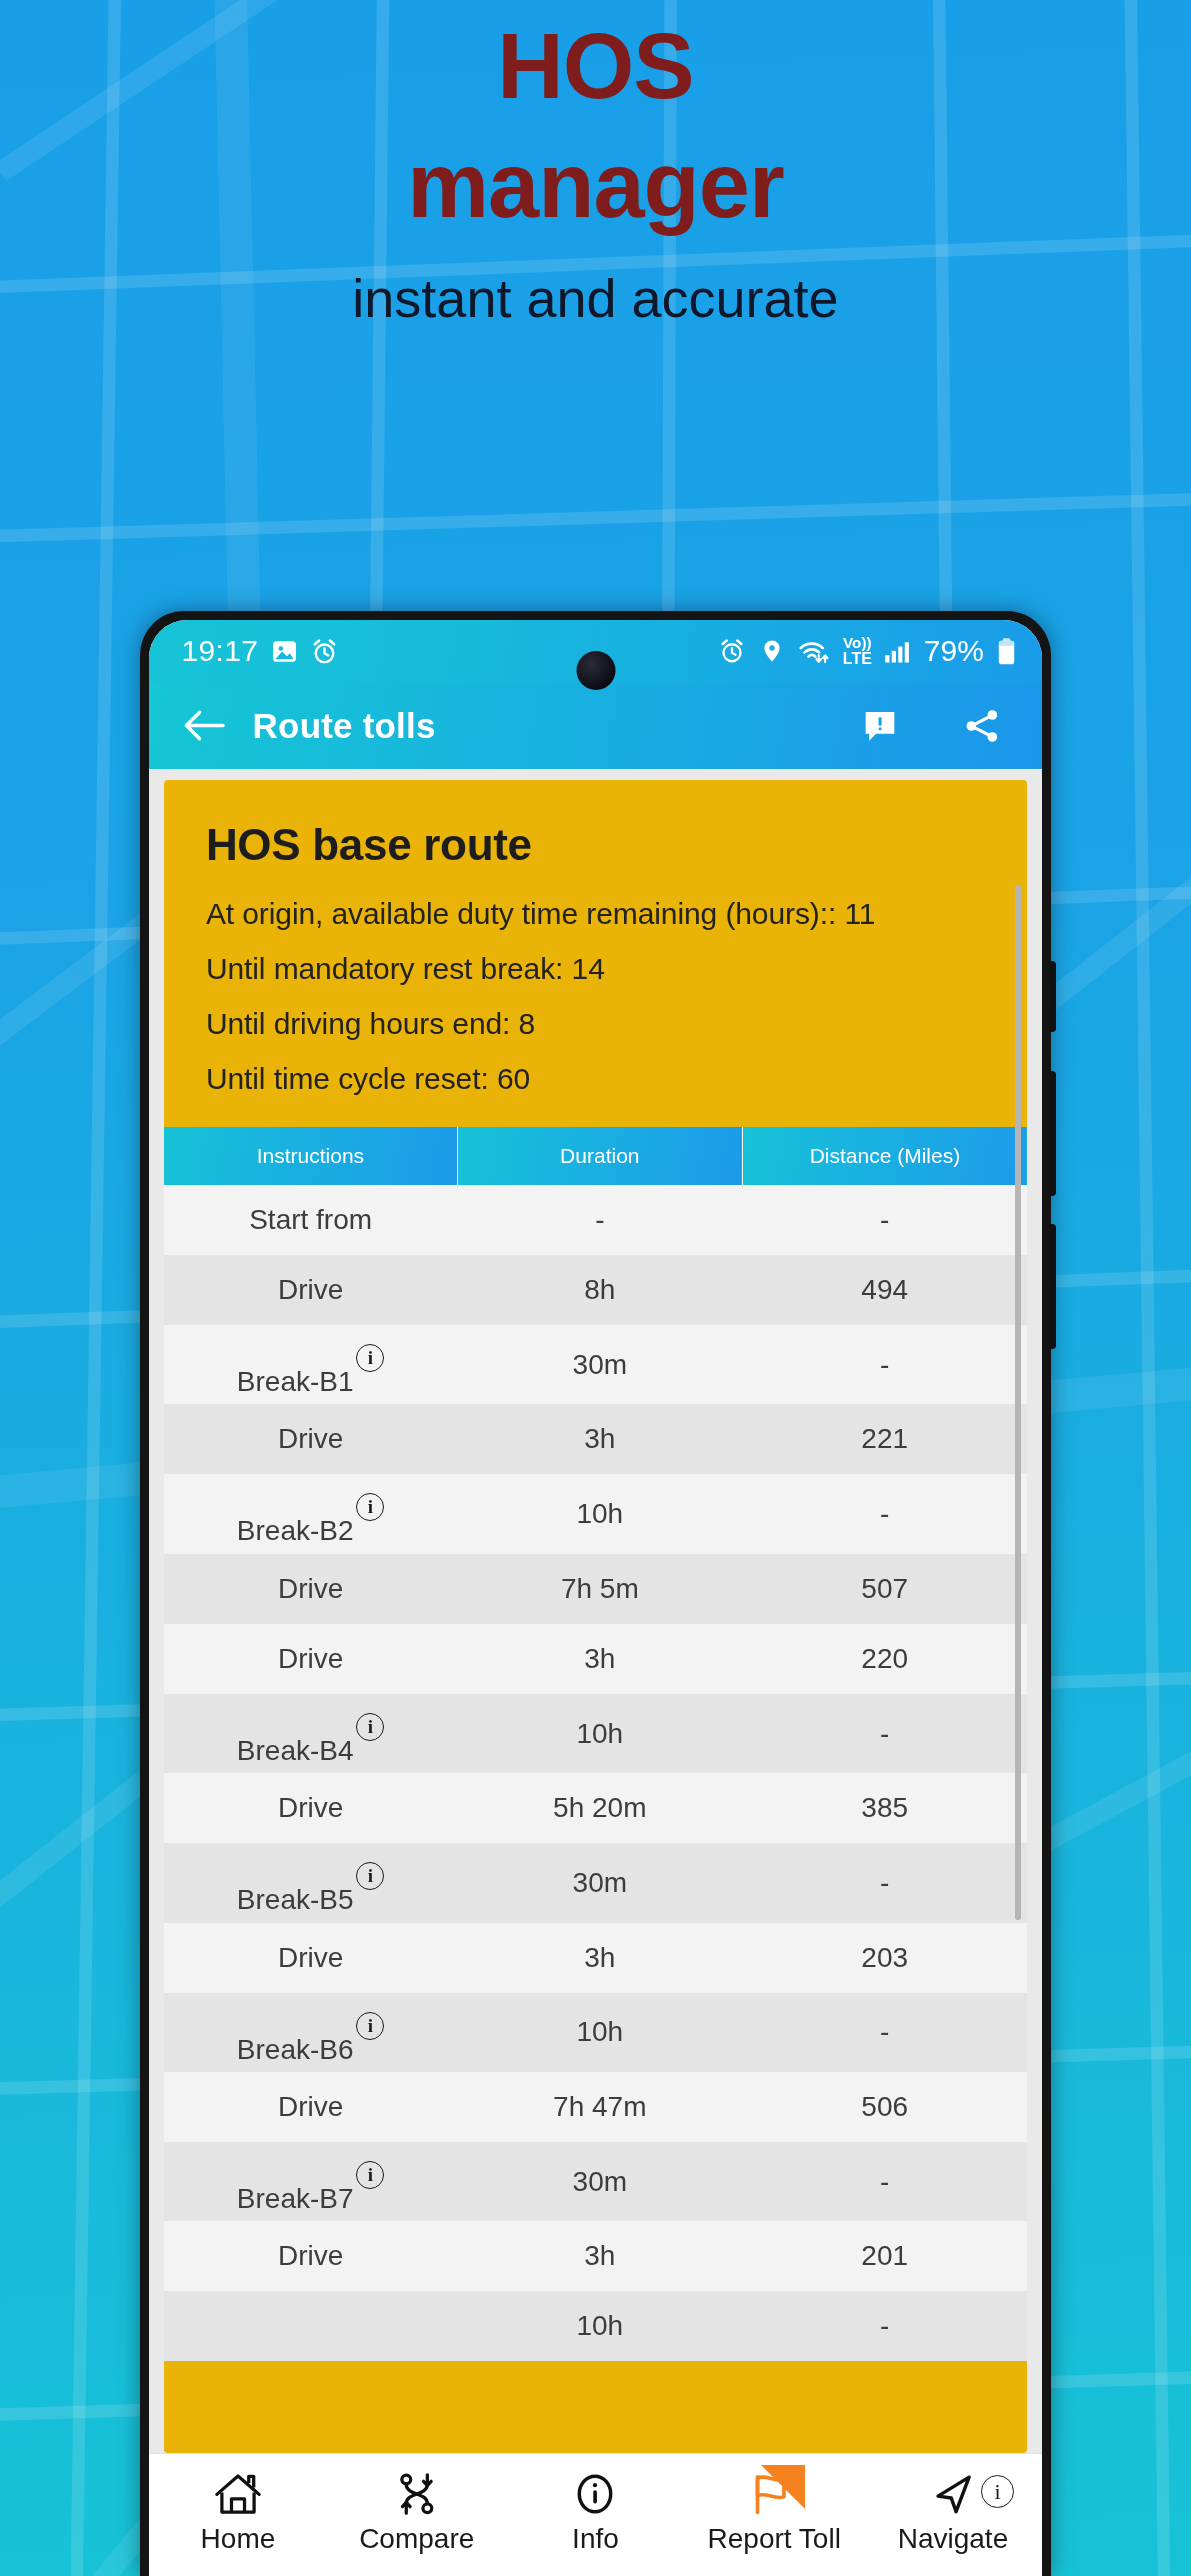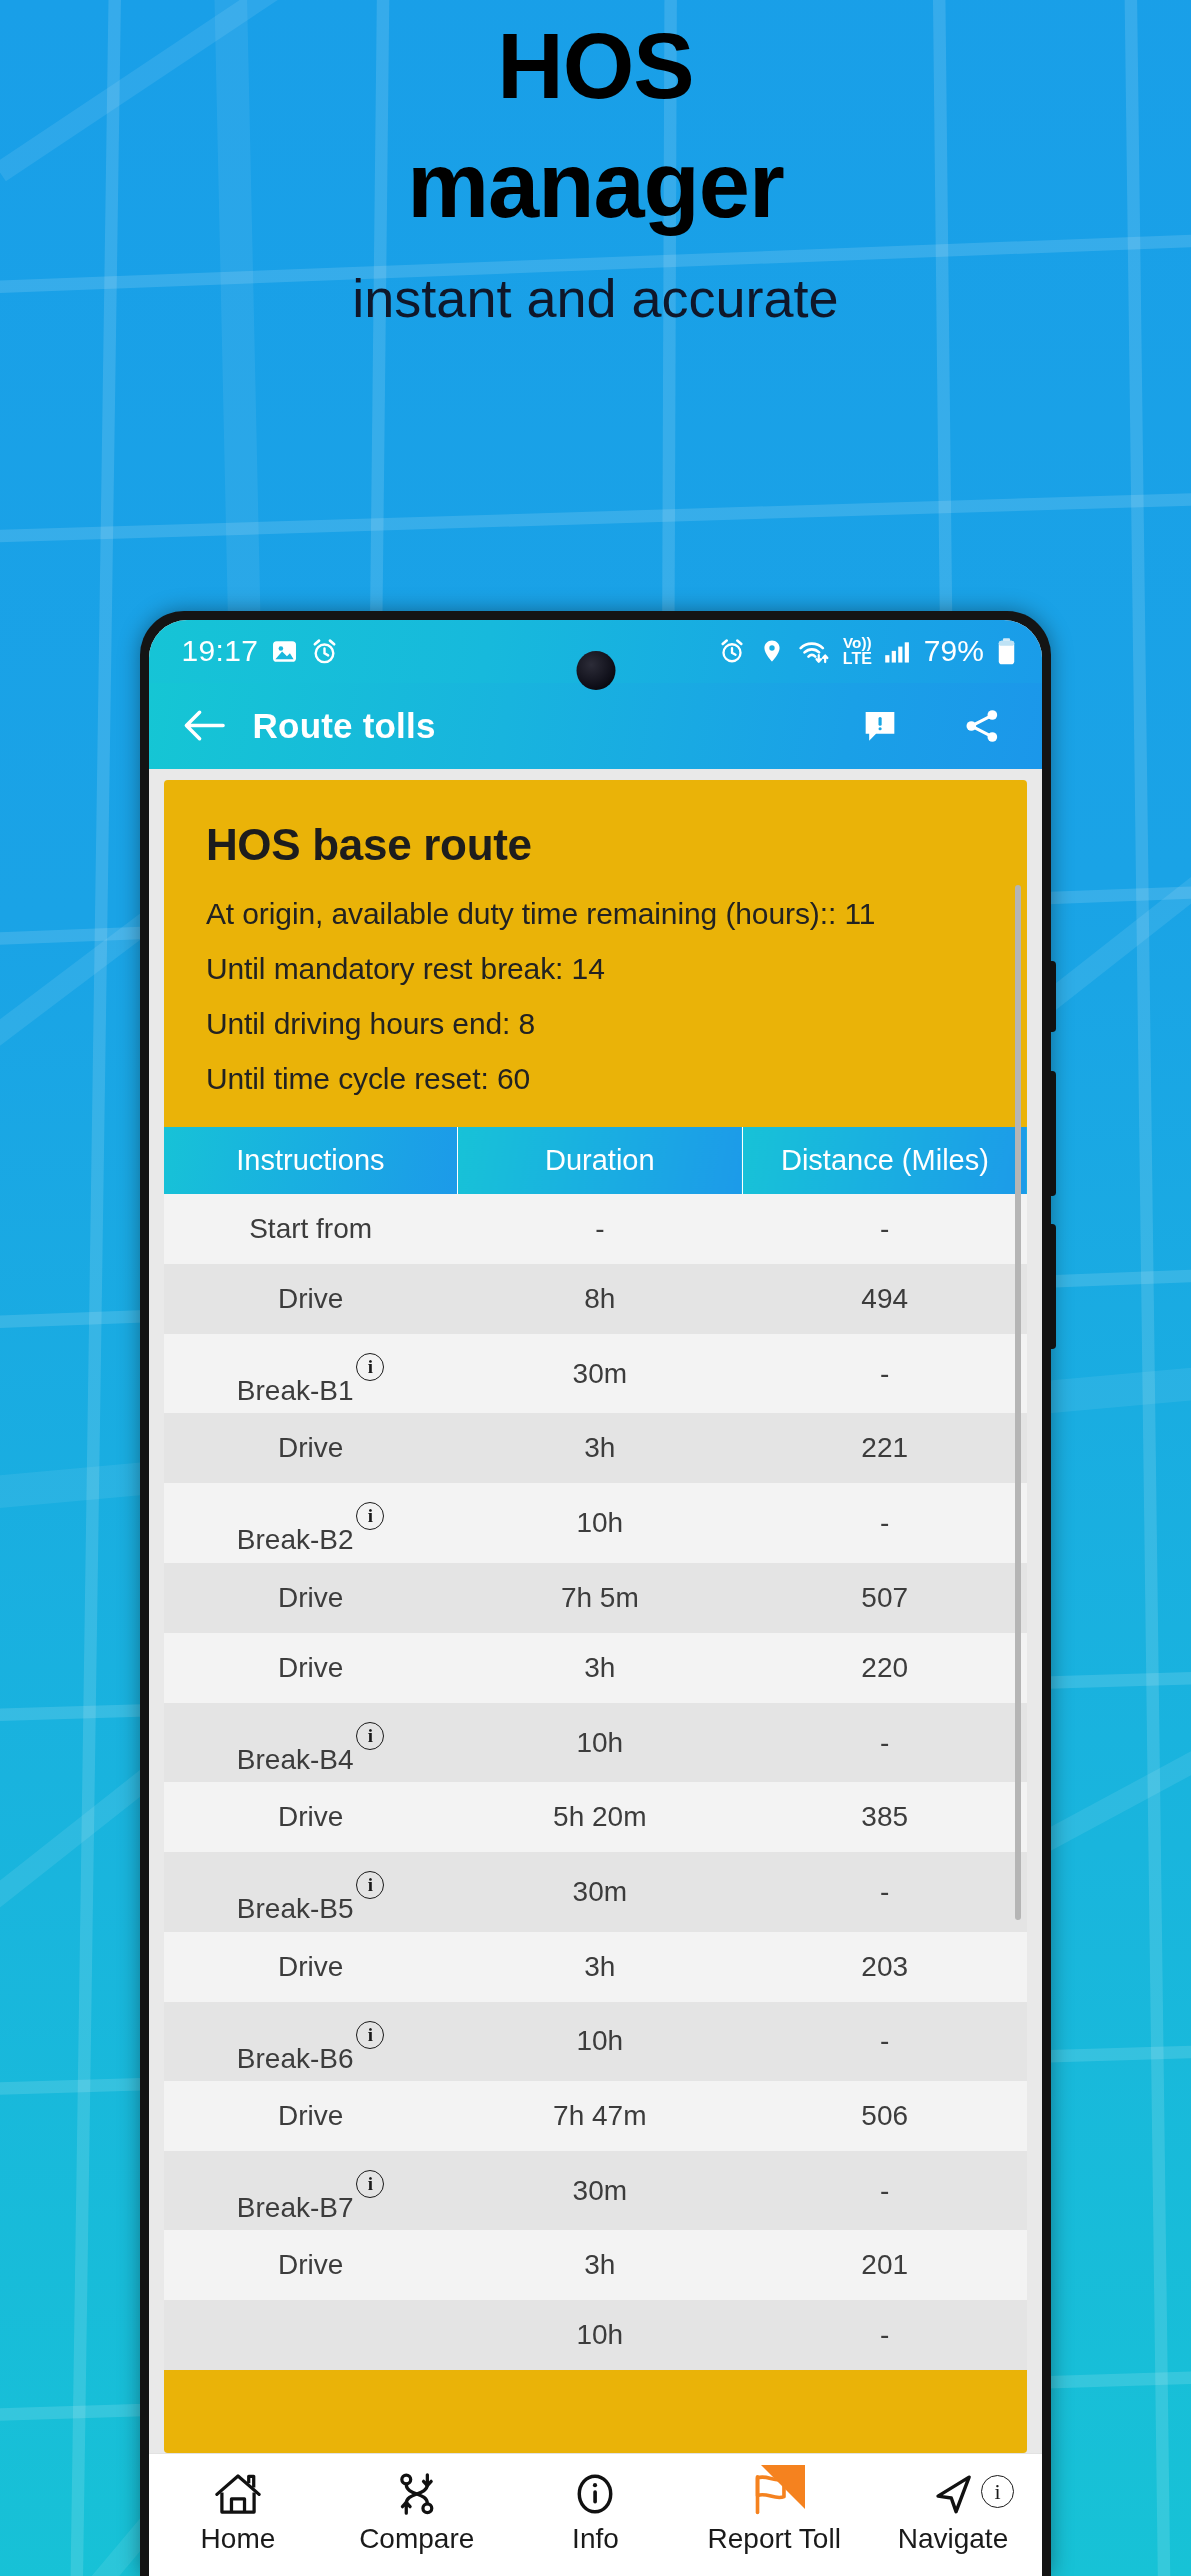--- a/index.html
+++ b/index.html
@@ -17,21 +17,21 @@
     overflow:hidden;
   }
   #promo-bg svg { position:absolute; inset:0; width:100%; height:100%; }
 
   
   #promo-text {
     position:absolute; top:0; left:0; width:1191px;
     text-align:center; z-index:4;
   }
   .promo-title {
-    font-size:92px; font-weight:bold; color:#000000;
+    font-size:92px; font-weight:bold; color:#7f1d1d;
     line-height:1.12; letter-spacing:-1px;
     padding-top:15.3px;
   }
   .promo-sub {
     font-size:54px; color:#0f172a; font-weight:400;
     line-height:1.2; margin-top:29px;
   }
 
   
   #phone {
@@ -104,21 +104,21 @@
   }
   #card-inner { padding:0 42px; }
   #route-title { font-size:44px; font-weight:bold; color:#1d1d1d; letter-spacing:-0.3px; }
   .route-line { font-size:30px; color:#222; margin-top:21px; white-space:nowrap; letter-spacing:-0.1px; }
   .route-line:first-of-type { margin-top:27px; }
 
   
   #toll-table { width:100%; margin-top:31px; border-collapse:collapse; table-layout:fixed; }
   #toll-table th {
     background:linear-gradient(100deg,#17c2d7 0%,#19b0e0 45%,#1c9ae9 100%);
-    color:#fff; font-size:29px; font-weight:400;
+    color:#fff; font-size:21px; font-weight:400;
     padding:17px 3.8px; text-align:center;
     border-right:1.9px solid #ffffff;
   }
   #toll-table th:last-child { border-right:none; }
   #toll-table td {
     font-size:28px; color:#3c3c3c; text-align:center;
     padding:19px 3.8px; border:none;
   }
   #toll-table tbody tr:nth-child(odd) { background:#f3f3f3; }
   #toll-table tbody tr:nth-child(even) { background:#e4e4e4; }

